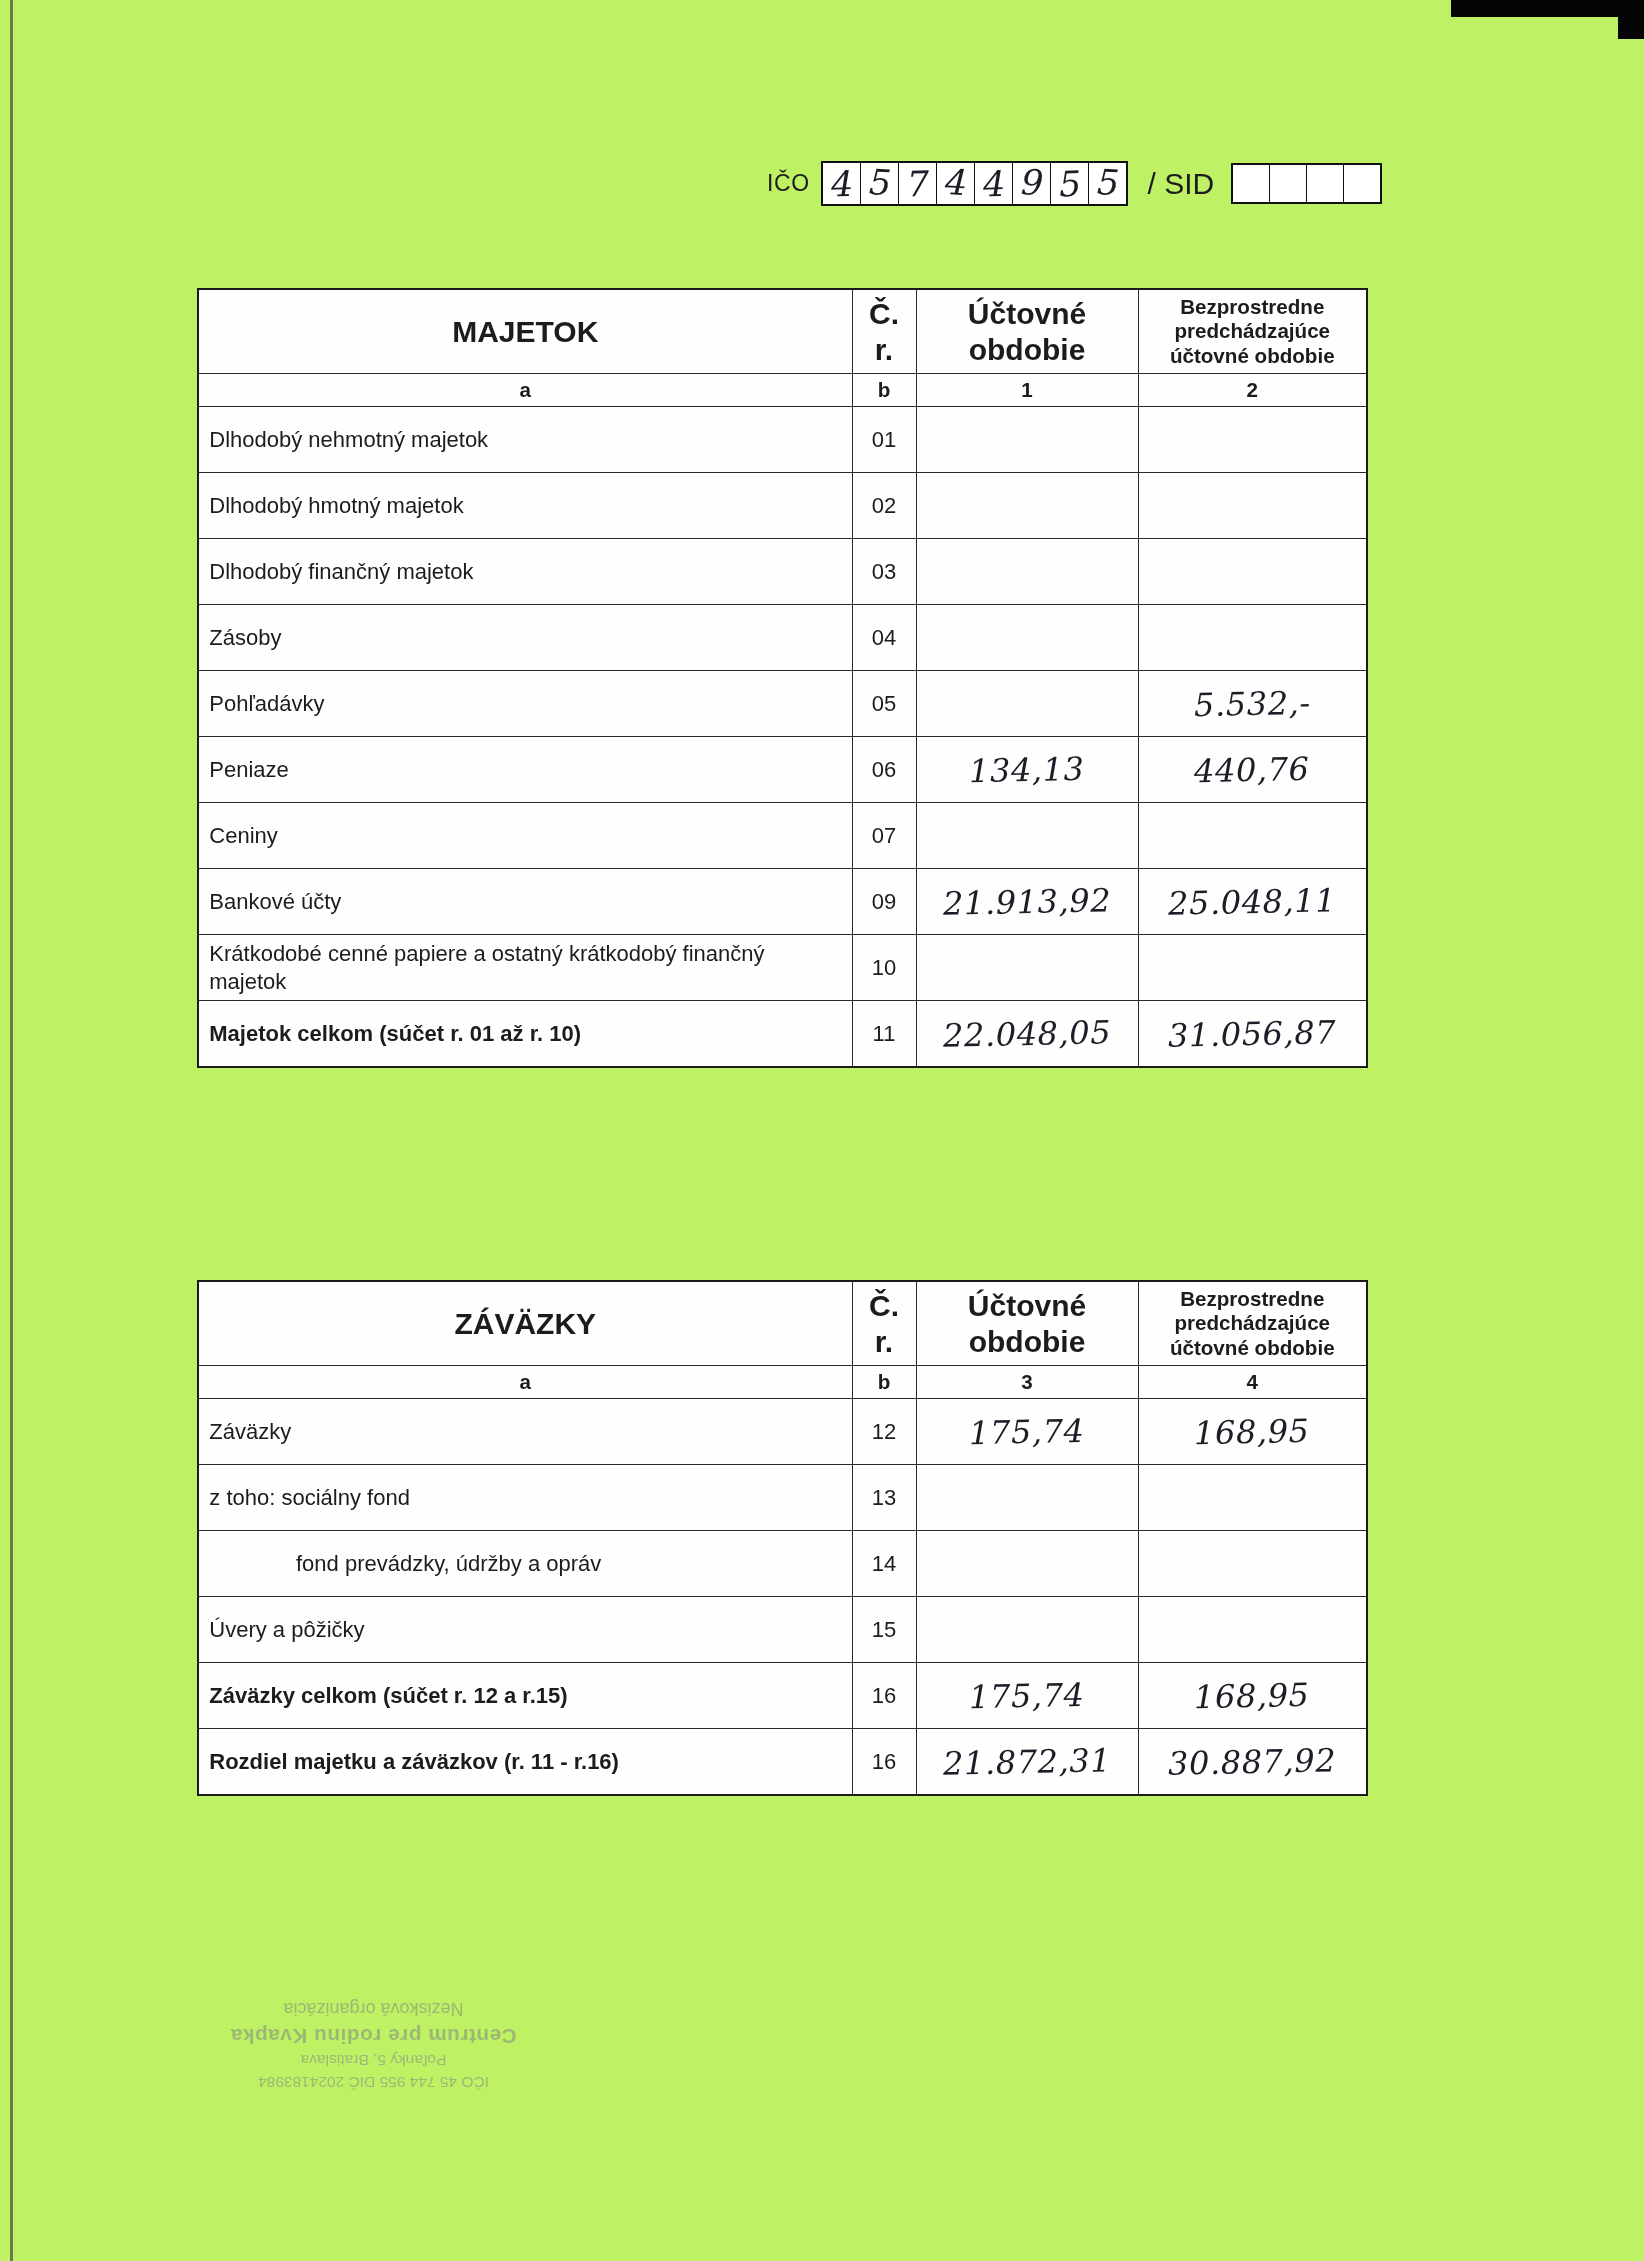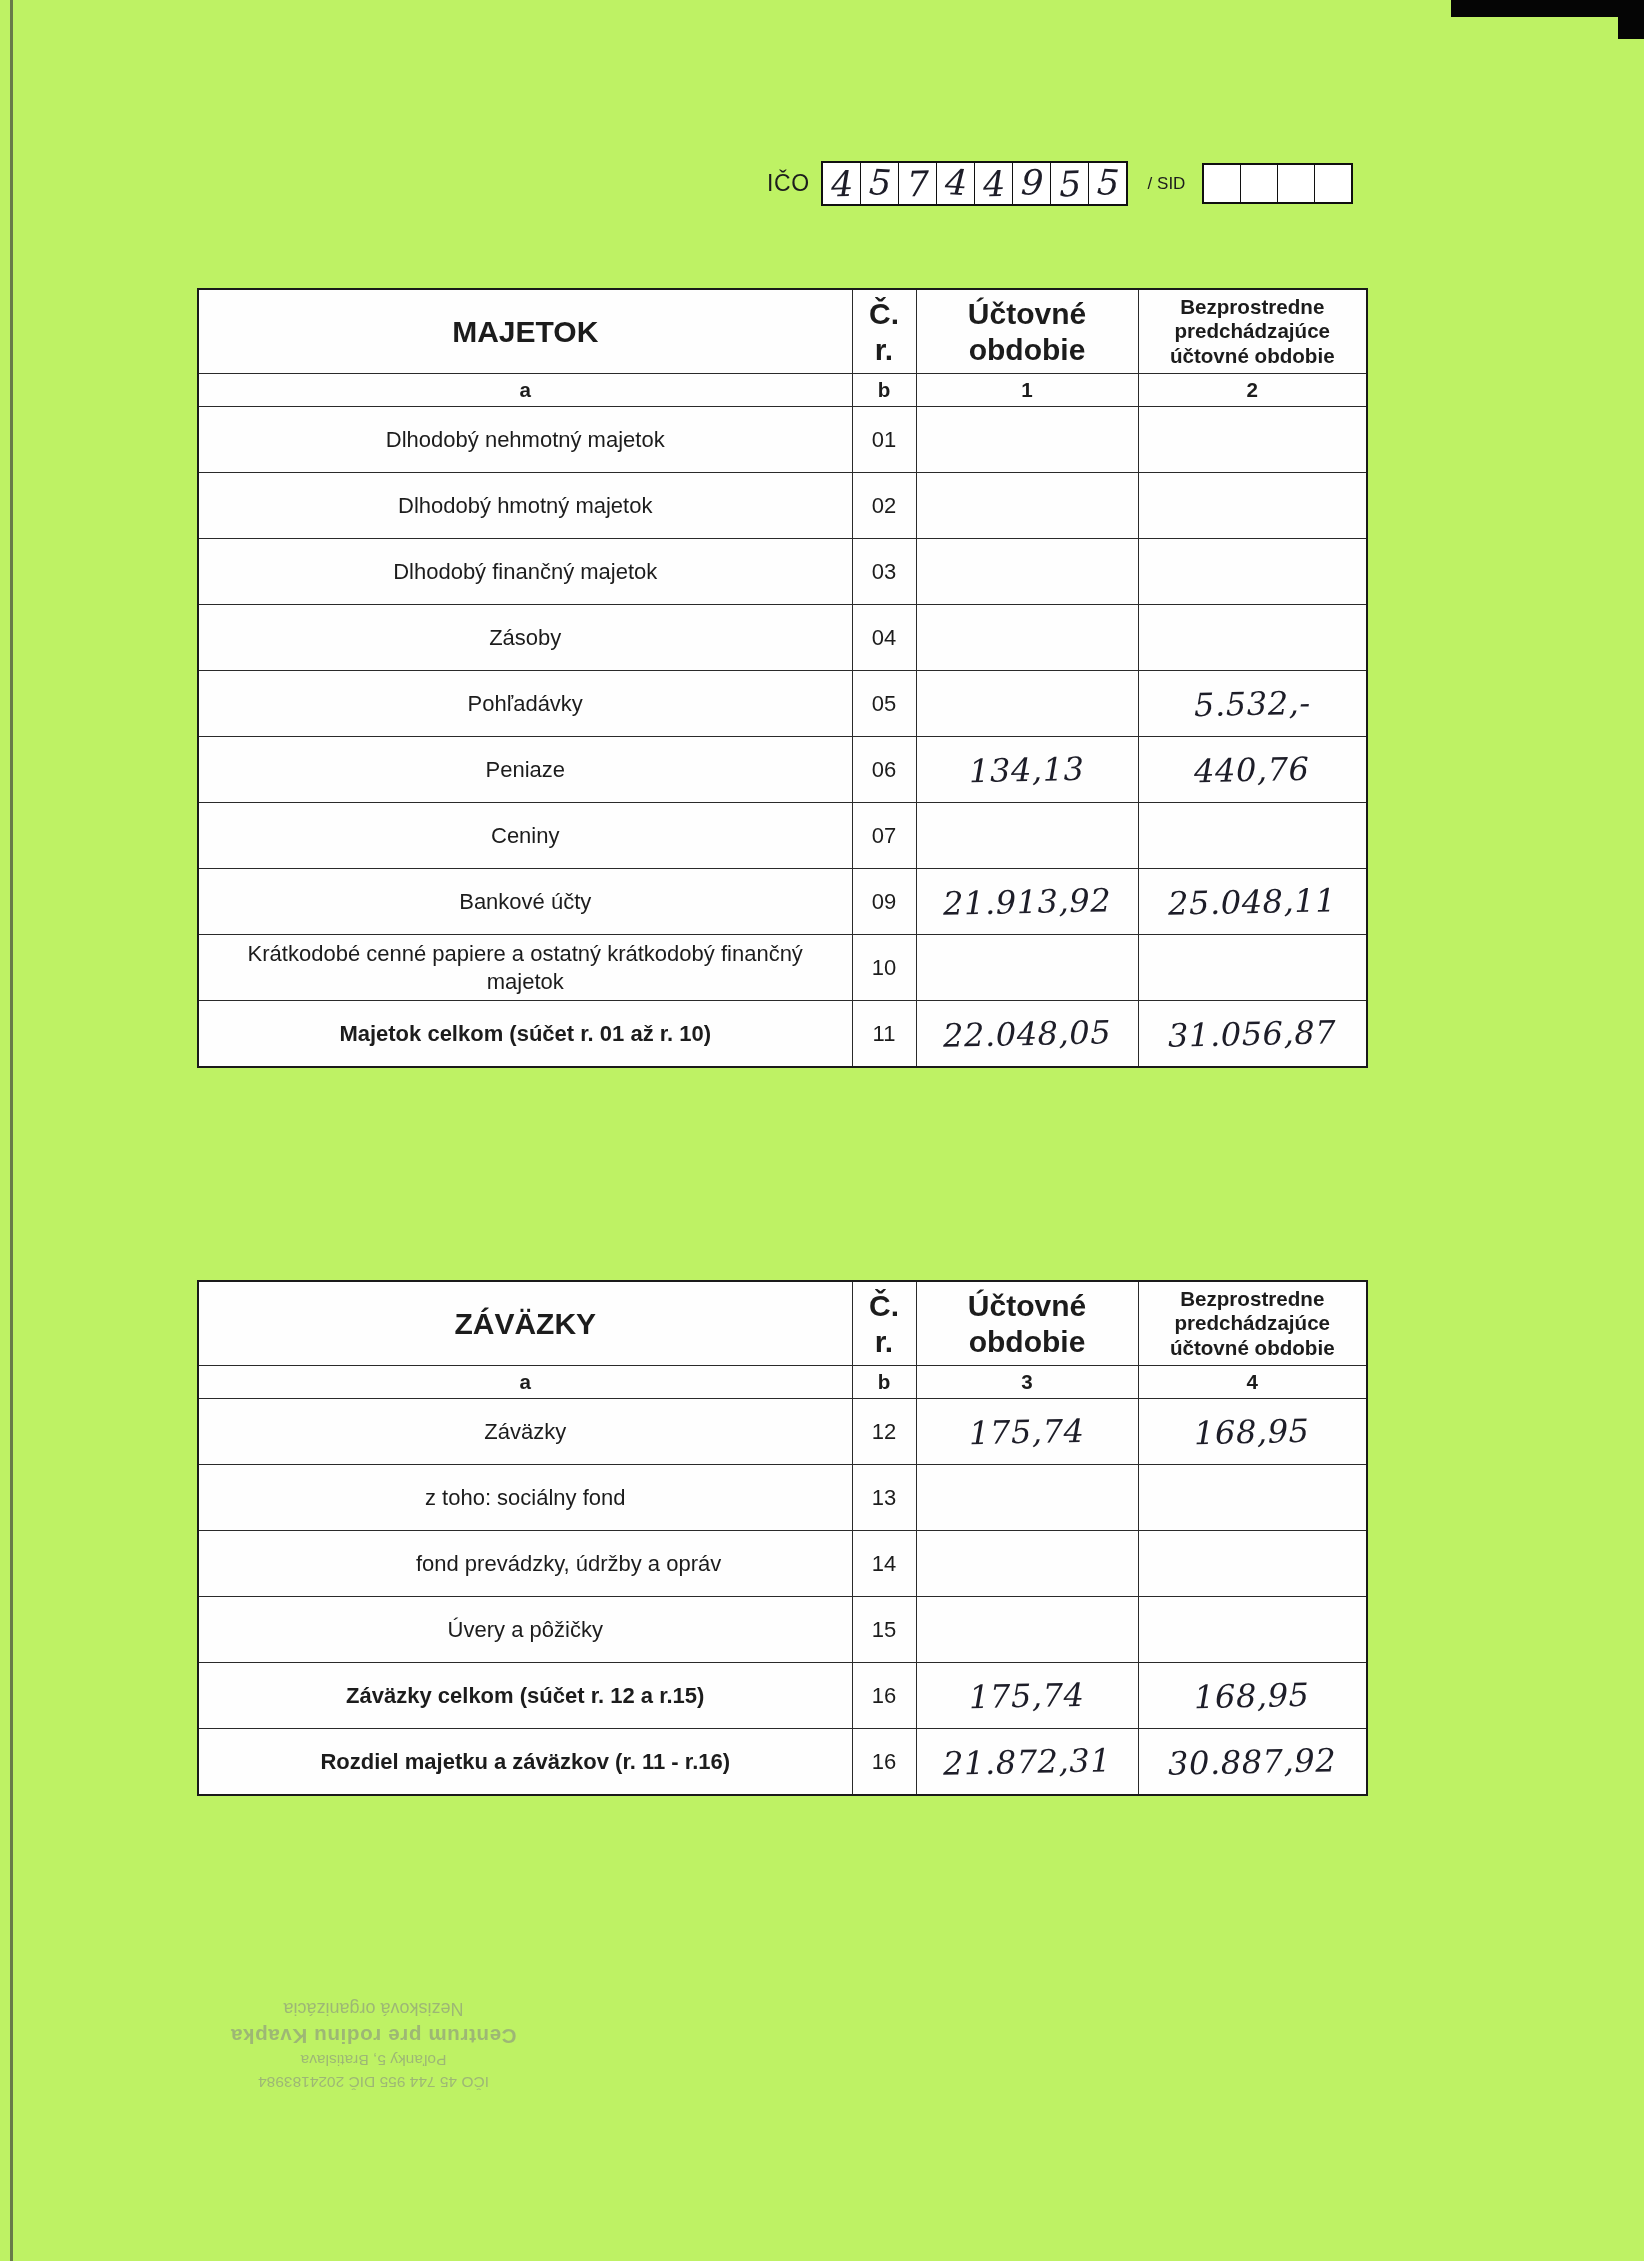--- a/index.html
+++ b/index.html
@@ -11,36 +11,36 @@
   .scan-corner{position:absolute;top:0;right:0;width:193px;height:17px;background:#050505;}
   .scan-corner2{position:absolute;top:0;right:0;width:26px;height:39px;background:#050505;}
   .scan-edge{position:absolute;left:10.3px;top:0;width:2.6px;height:100%;background:#3a3a3a;opacity:.65;}
 
   
   .ico-row{position:absolute;top:161px;left:767px;display:flex;align-items:center;}
   .ico-label{font-size:23px;margin-right:11.6px;letter-spacing:0.6px;}
   .boxes{display:flex;border:2.6px solid #101010;background:#fff;}
   .box-cell{width:37px;height:41px;border-left:1.9px solid #101010;display:flex;align-items:center;justify-content:center;}
   .box-cell:first-child{border-left:none;}
-  .sid-label{font-size:17px;margin:0 17px 0 19.3px;}
+  .sid-label{font-size:30px;margin:0 17px 0 19.3px;}
   .sid .box-cell{width:36px;height:37px;}
   .hw{font-family:"DejaVu Serif",serif;font-style:italic;color:#1d1d28;}
   .ico-digit{font-size:35px;display:inline-block;transform:rotate(-2deg);}
   .boxes .box-cell:nth-child(even) .ico-digit{transform:rotate(3deg) translateY(-1.3px);}
 
   
   table.doc{position:absolute;left:197px;width:1170px;border-collapse:collapse;table-layout:fixed;background:#fefefe;border:2.6px solid #1a1a1a;}
   #table-majetok{top:288px;}
   #table-zavazky{top:1280px;}
   table.doc th,table.doc td{border:1.3px solid #2a2a2a;vertical-align:middle;}
   tr.hdr th{height:83px;font-weight:bold;font-size:30px;text-align:center;line-height:1.2;padding:0 6.4px;}
   tr.hdr th.prev{font-size:20.6px;line-height:1.18;border-radius:13px;}
   tr.sub td{height:30px;text-align:center;font-weight:bold;font-size:20.6px;}
   tr.row td{height:63px;}
-  td.lbl{padding:0 10.3px;font-size:22px;text-align:center;line-height:1.25;}
+  td.lbl{padding:0 10.3px;font-size:22px;text-align:left;line-height:1.25;}
   td.lbl.b{font-weight:bold;}
   td.lbl.ind{padding-left:97px;}
   td.cr{text-align:center;font-size:22px;}
   td.val{text-align:center;}
   td.val .hw{font-size:32px;letter-spacing:0.6px;display:inline-block;transform:rotate(-1.2deg);}
 
   
   .pageno{position:absolute;top:2067px;left:0;width:100%;text-align:center;font-size:20.6px;}
   .stamp{
     position:absolute;left:206px;top:1996px;width:335px;

